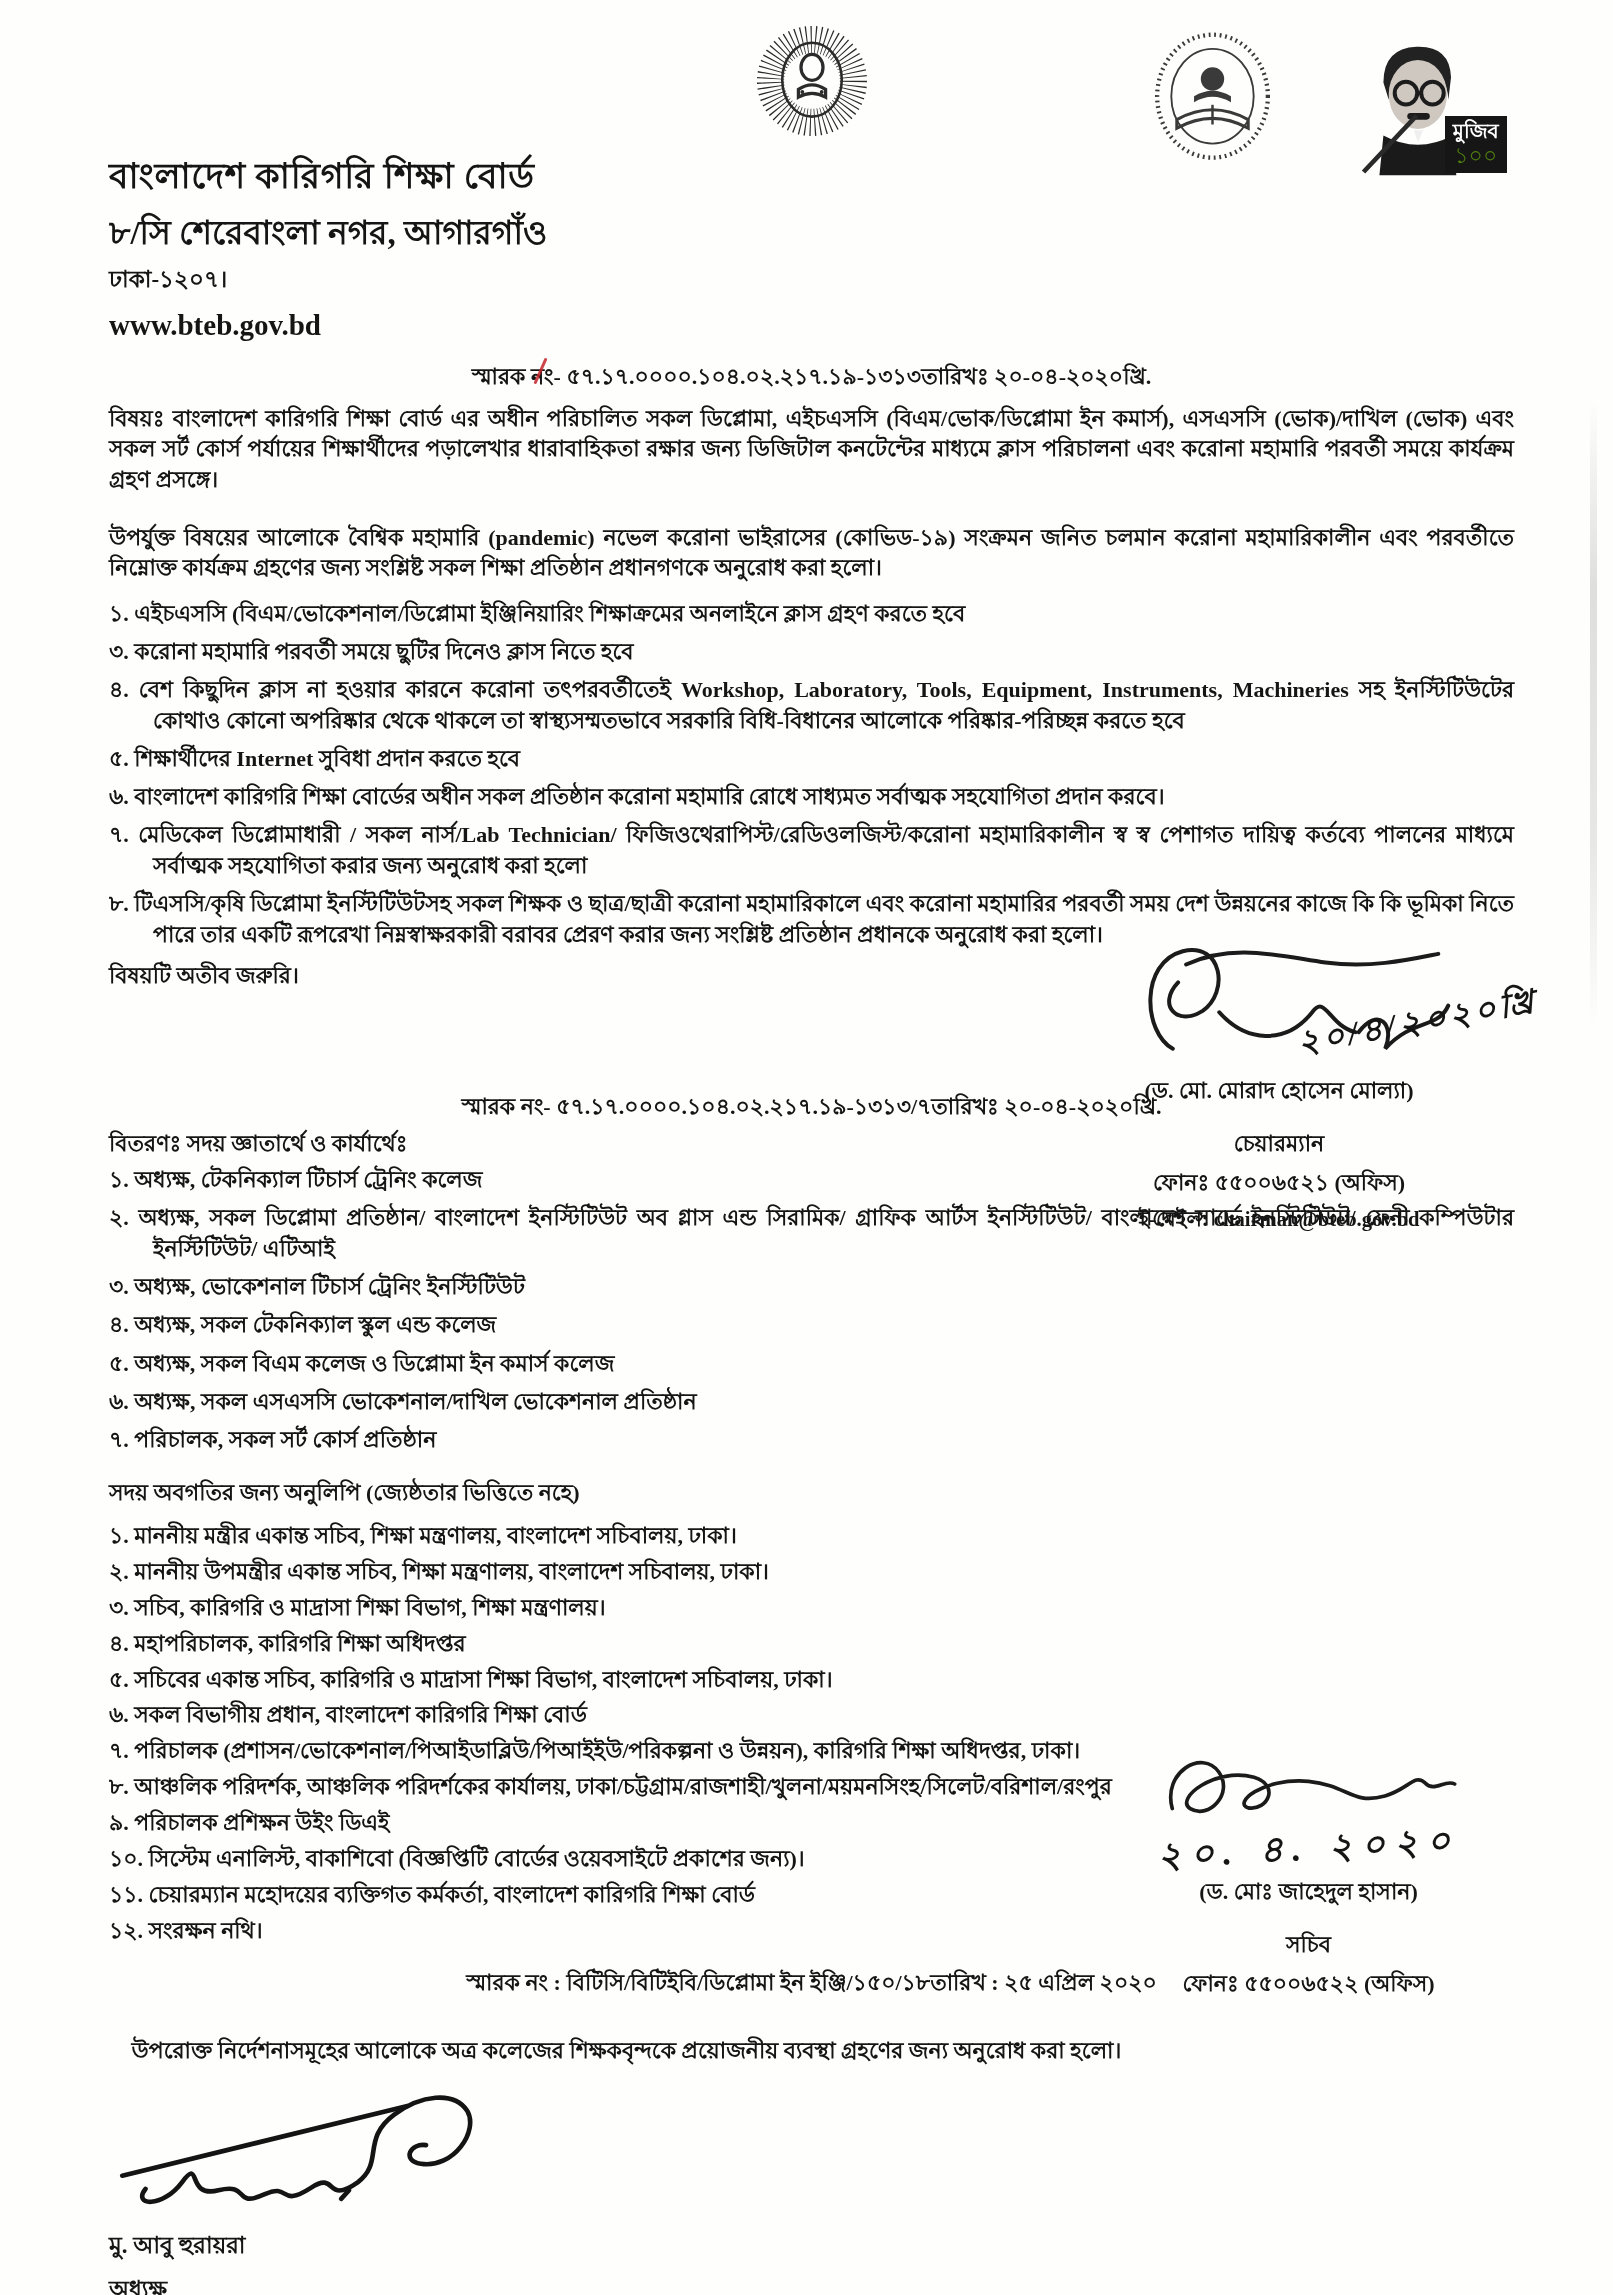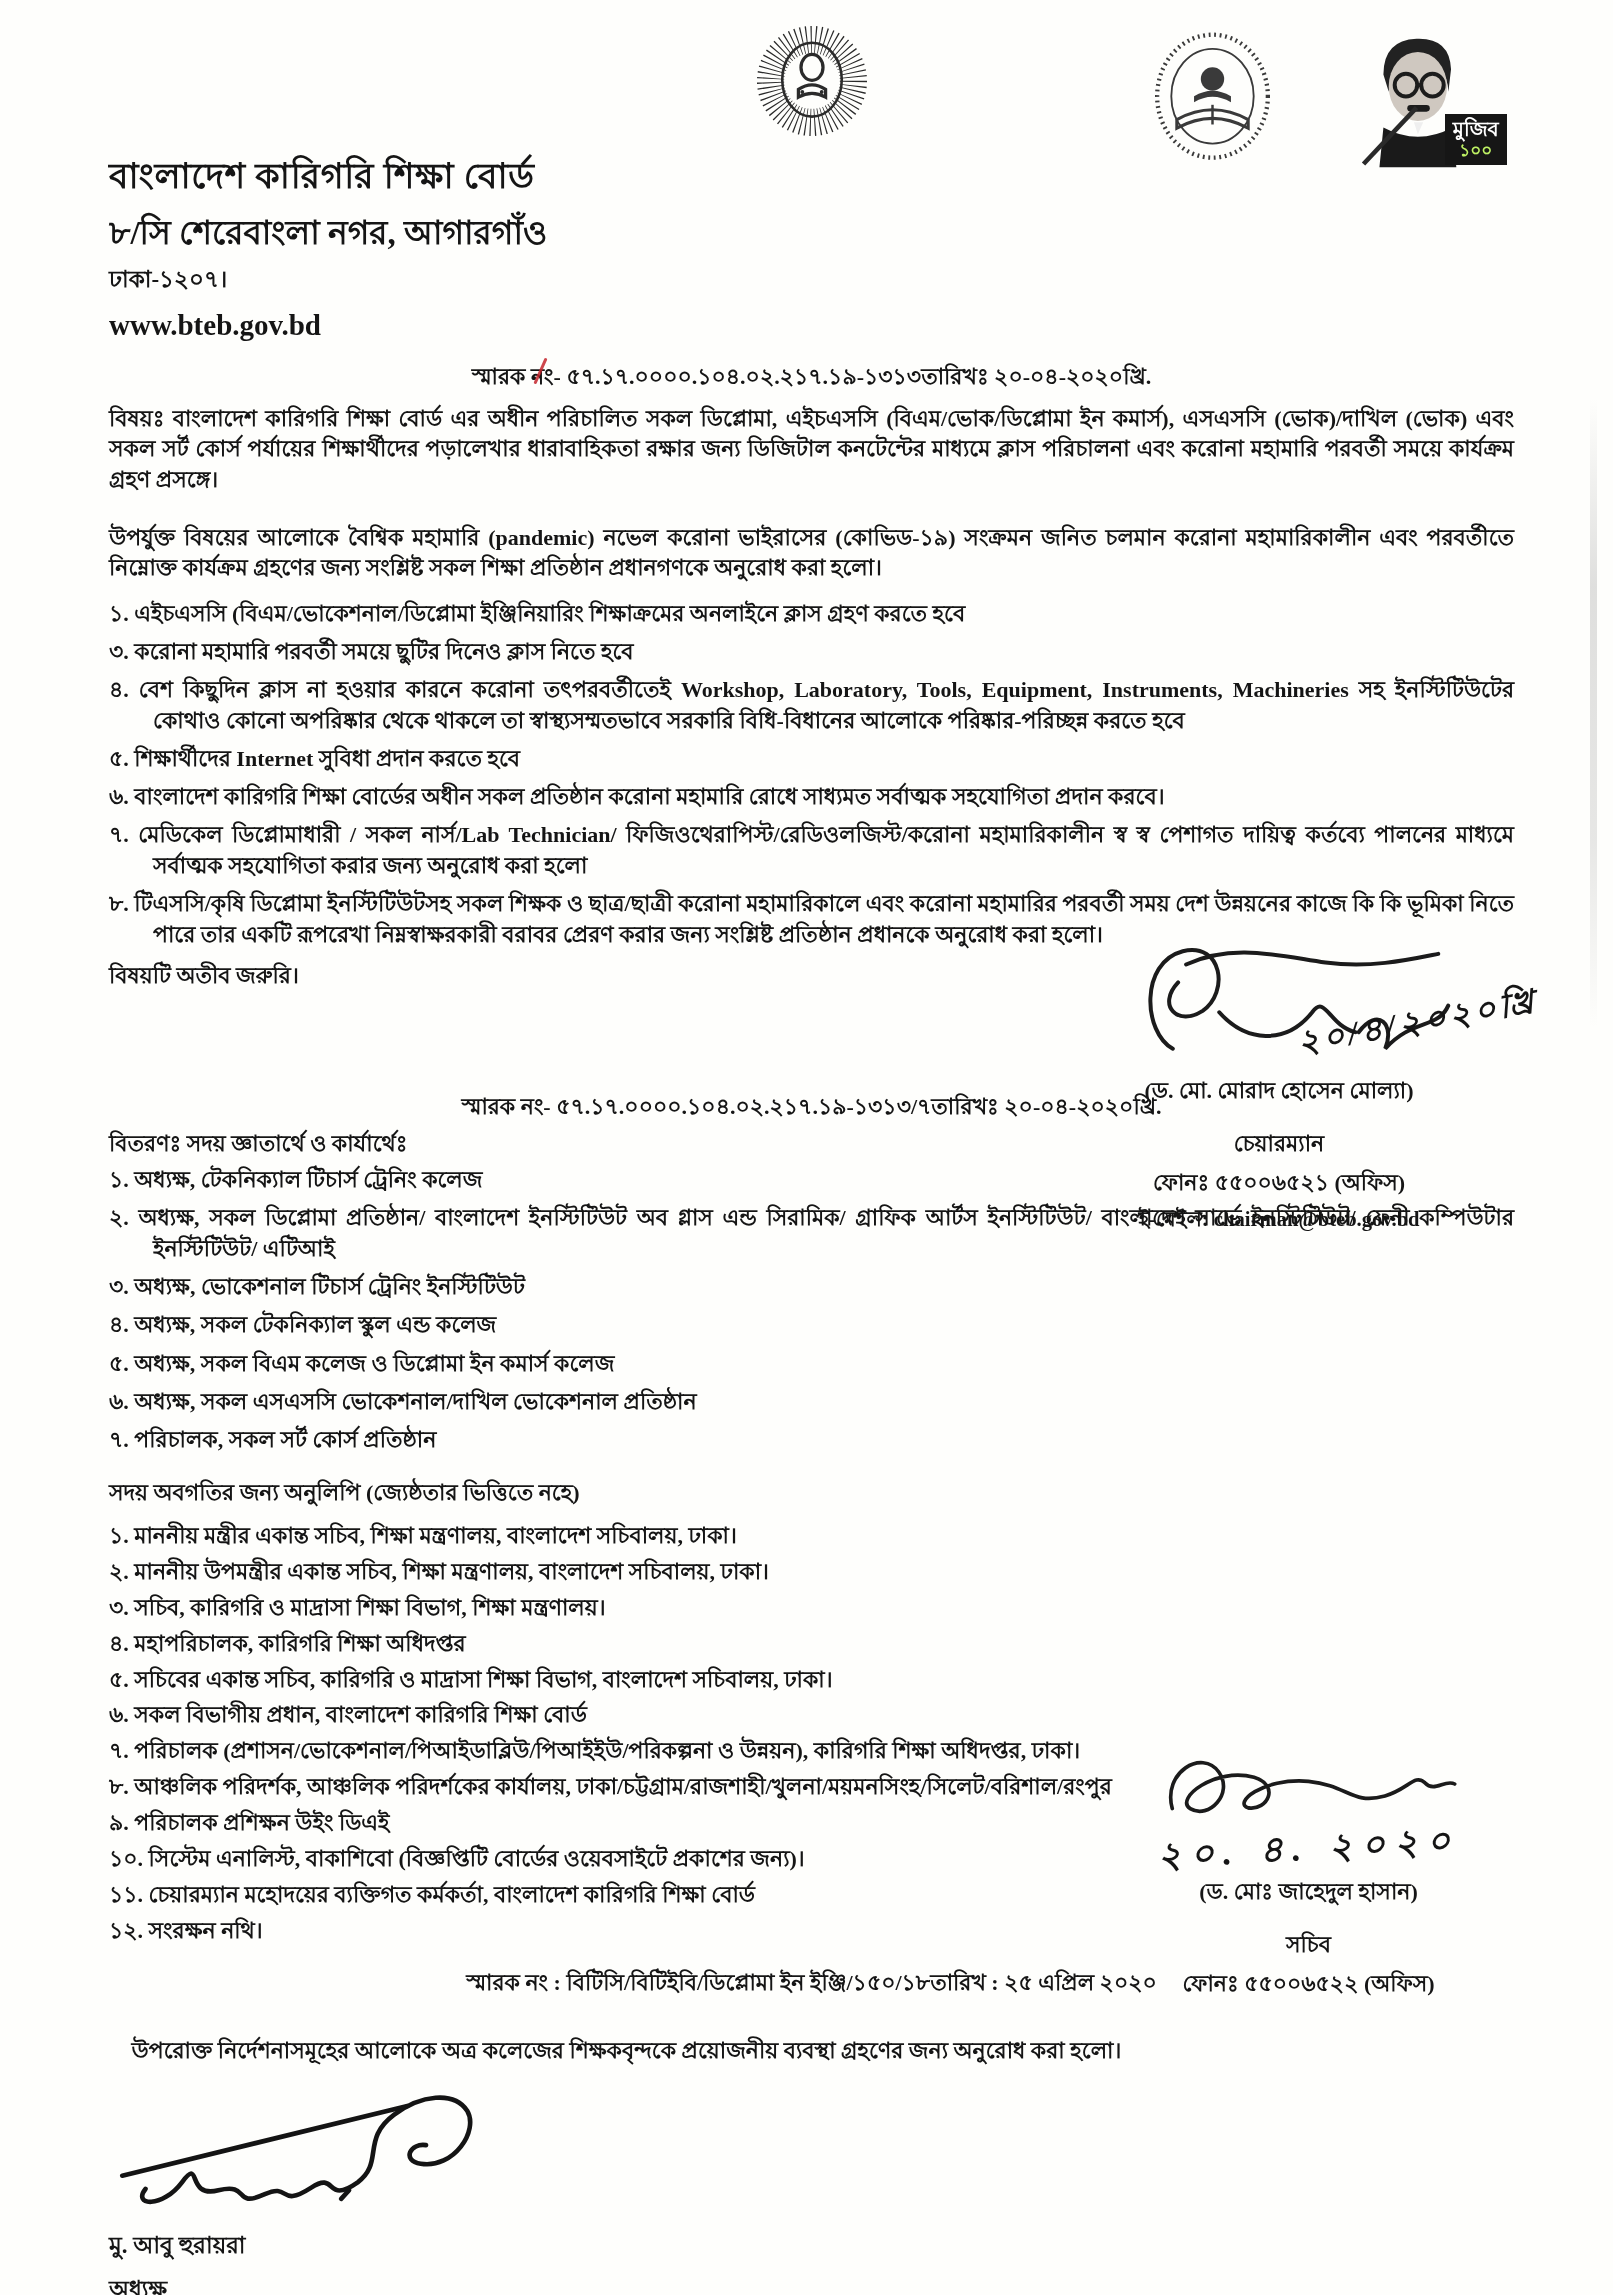--- a/index.html
+++ b/index.html
@@ -17,25 +17,25 @@
   }
   
   .header{text-align:left;}
   .seal{display:block;margin:4px auto 1.3px auto;}
   .org-name{font-size:35px;font-weight:700;letter-spacing:0.7px;margin-top:2.7px;}
   .addr{font-size:33px;font-weight:700;margin-top:9.3px;}
   .addr2{font-size:23px;font-weight:600;margin-top:8px;}
   .website{font-size:29px;font-weight:700;margin-top:8px;font-family:"Liberation Serif",serif;}
   .corner-logos{position:absolute;top:20px;left:1151px;width:372px;height:159px;}
   .emblem{position:absolute;top:6.6px;left:0;}
-  .mujib{position:absolute;top:8px;left:186px;width:179px;height:156px;}
+  .mujib{position:absolute;top:16px;left:186px;width:179px;height:156px;}
   .mujib-box{position:absolute;right:9.3px;bottom:18.6px;background:#161616;color:#fff;
     padding:4px 8px 5.3px 8px;text-align:center;line-height:1.15;}
   .mujib-box .l1{font-size:20px;font-weight:700;display:block;}
-  .mujib-box .l2{font-size:17px;font-weight:700;display:block;color:#bef264;}
+  .mujib-box .l2{font-size:22px;font-weight:400;display:block;color:#4d7c0f;}
   
   .memo-row{display:flex;justify-content:center;font-weight:700;position:relative;}
   .memo1-row{margin-top:17px;}
   .red-tick{position:absolute;left:430px;top:-5.3px;width:2.7px;height:28px;background:#c4262d;
     transform:rotate(24deg);border-radius:1.3px;opacity:.85;}
   
   .subject{margin-top:10.6px;font-weight:700;text-align:justify;}
   .intro{margin-top:26.5px;font-weight:600;text-align:justify;}
   .list{margin-top:14.6px;}
   .li{font-weight:600;margin-bottom:7.3px;padding-left:44px;text-indent:-44px;text-align:justify;}

